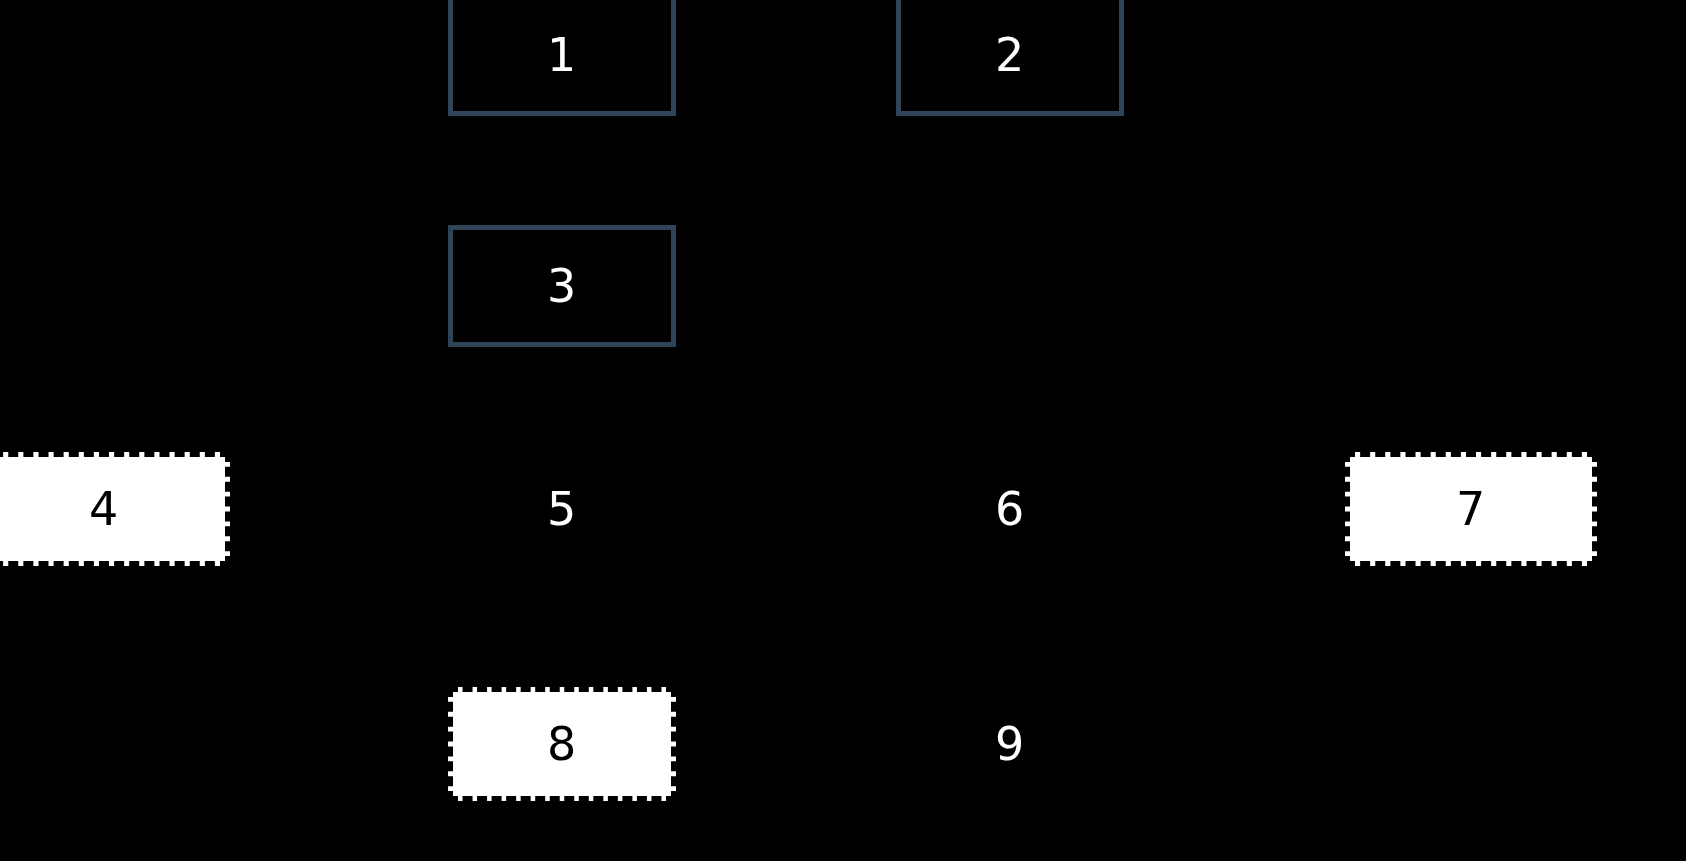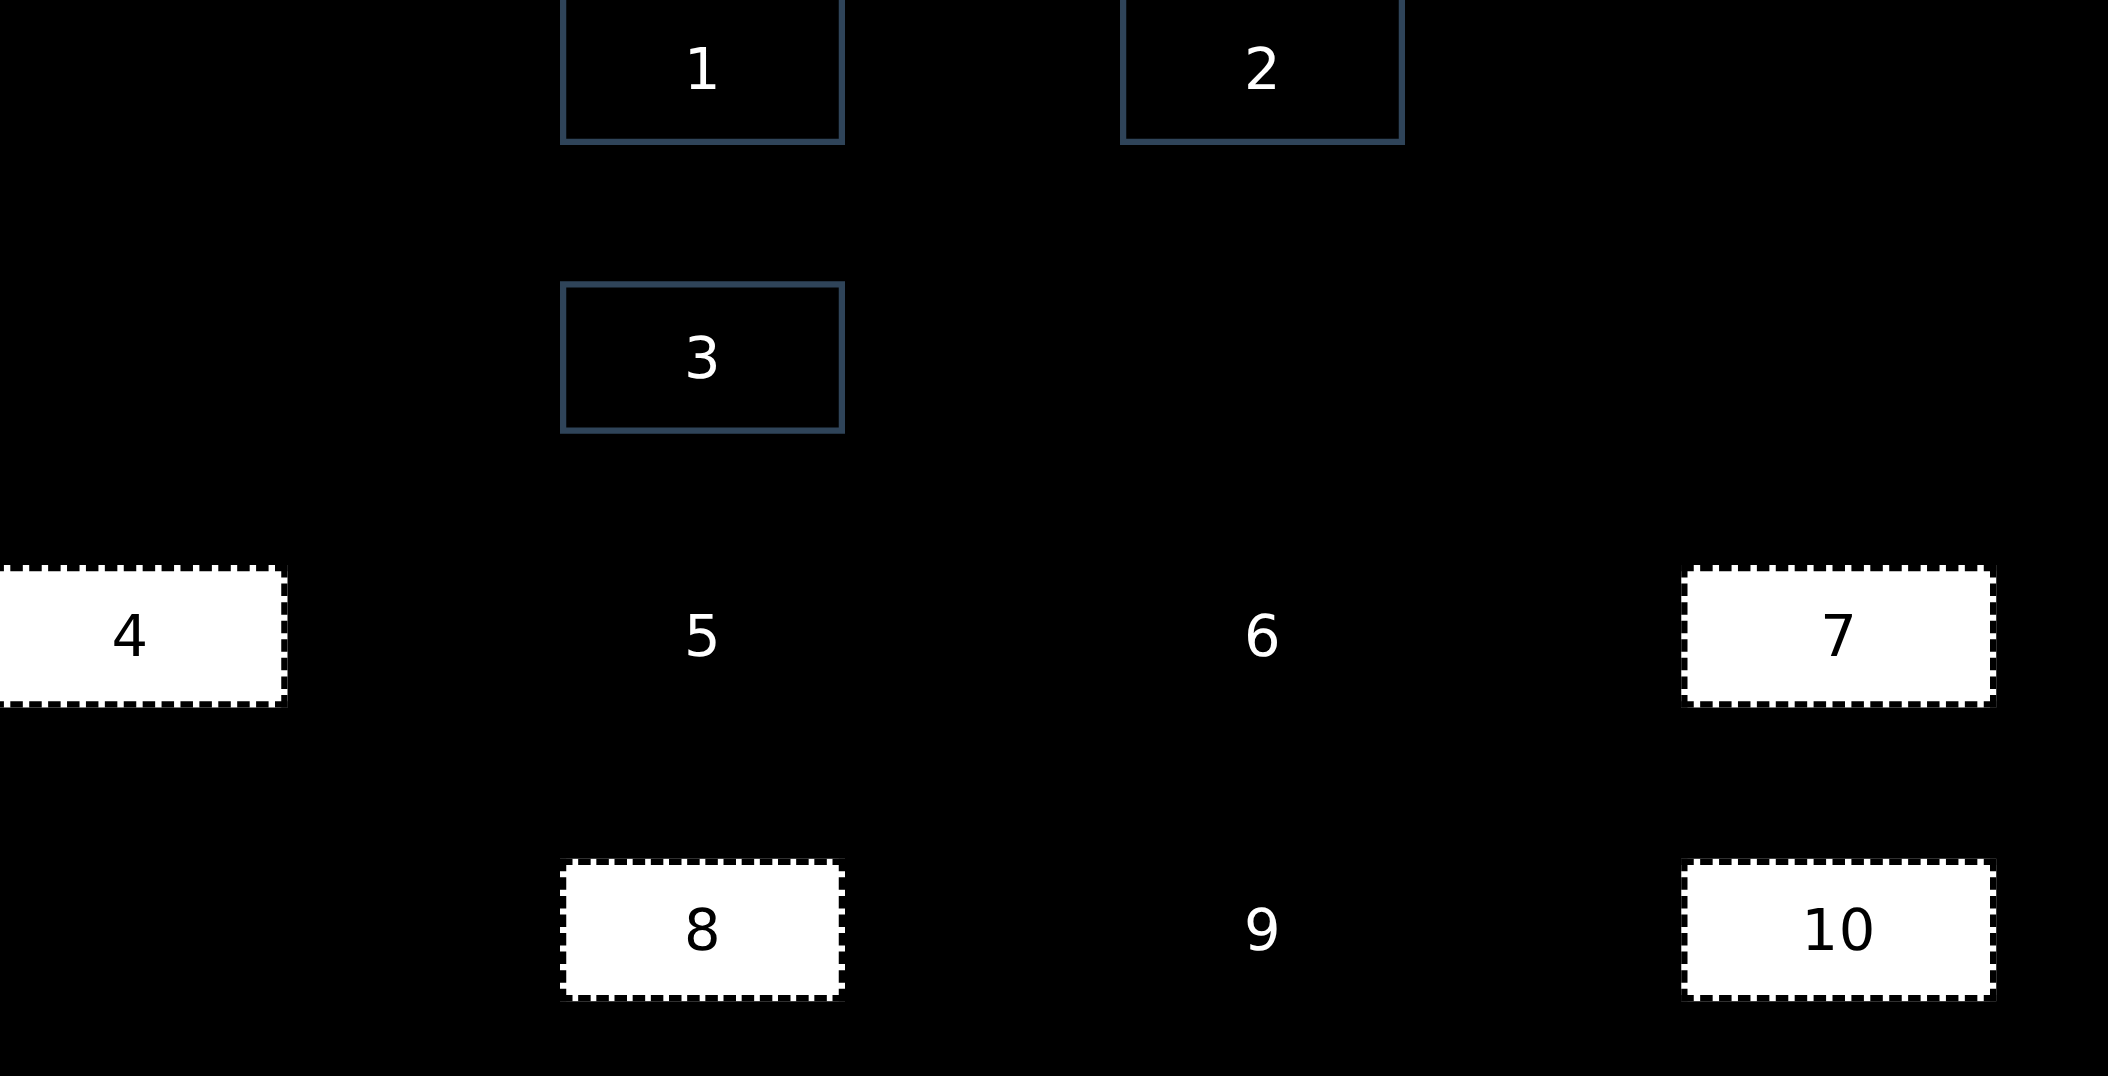--- a/index.html
+++ b/index.html
@@ -73,16 +73,13 @@
     </div>
     <div class="node dashed" style="left: 1345px; top: 452px; width: 252px; height: 114px;">
       <span class="node-label">7</span>
     </div>
     <div class="node dashed" style="left: 448px; top: 687px; width: 228px; height: 114px;">
       <span class="node-label">8</span>
     </div>
     <div class="node plain" style="left: 896px; top: 687px; width: 228px; height: 114px;">
       <span class="node-label">9</span>
     </div>
-    <div class="node dashed" style="left: 1345px; top: 687px; width: 252px; height: 114px;">
-      <span class="node-label">10</span>
-    </div>
   </div>
 
 </body></html>

